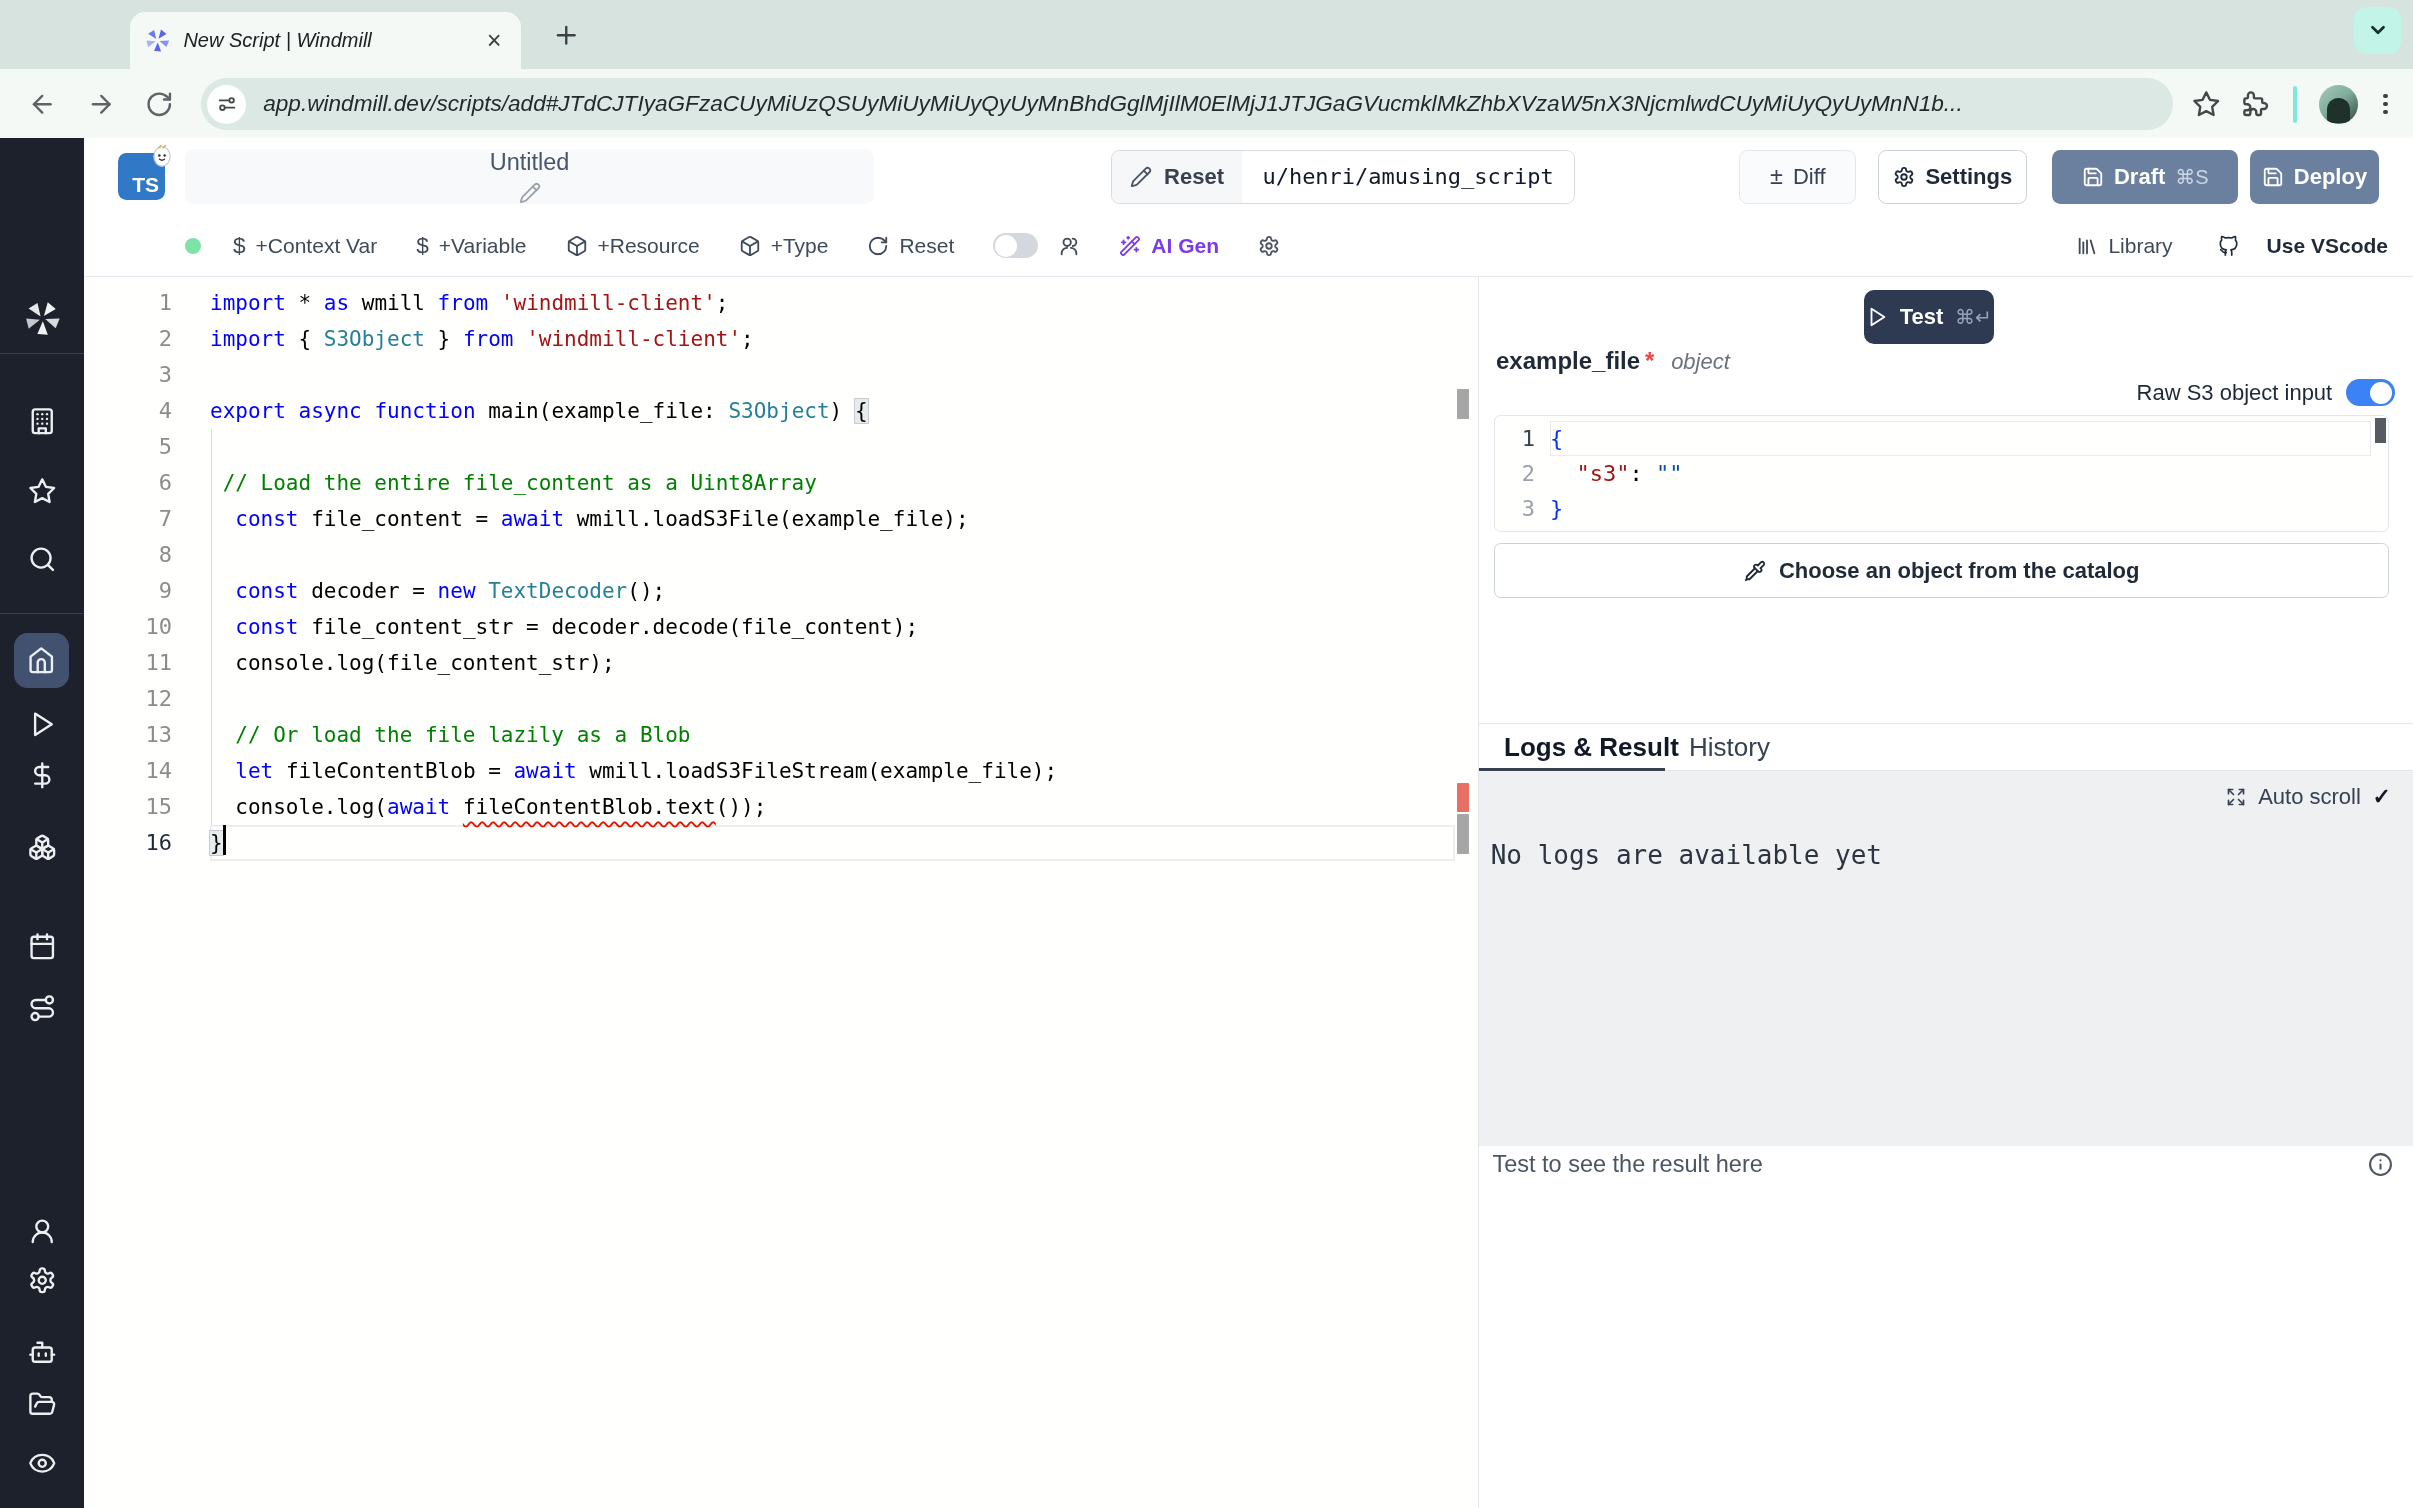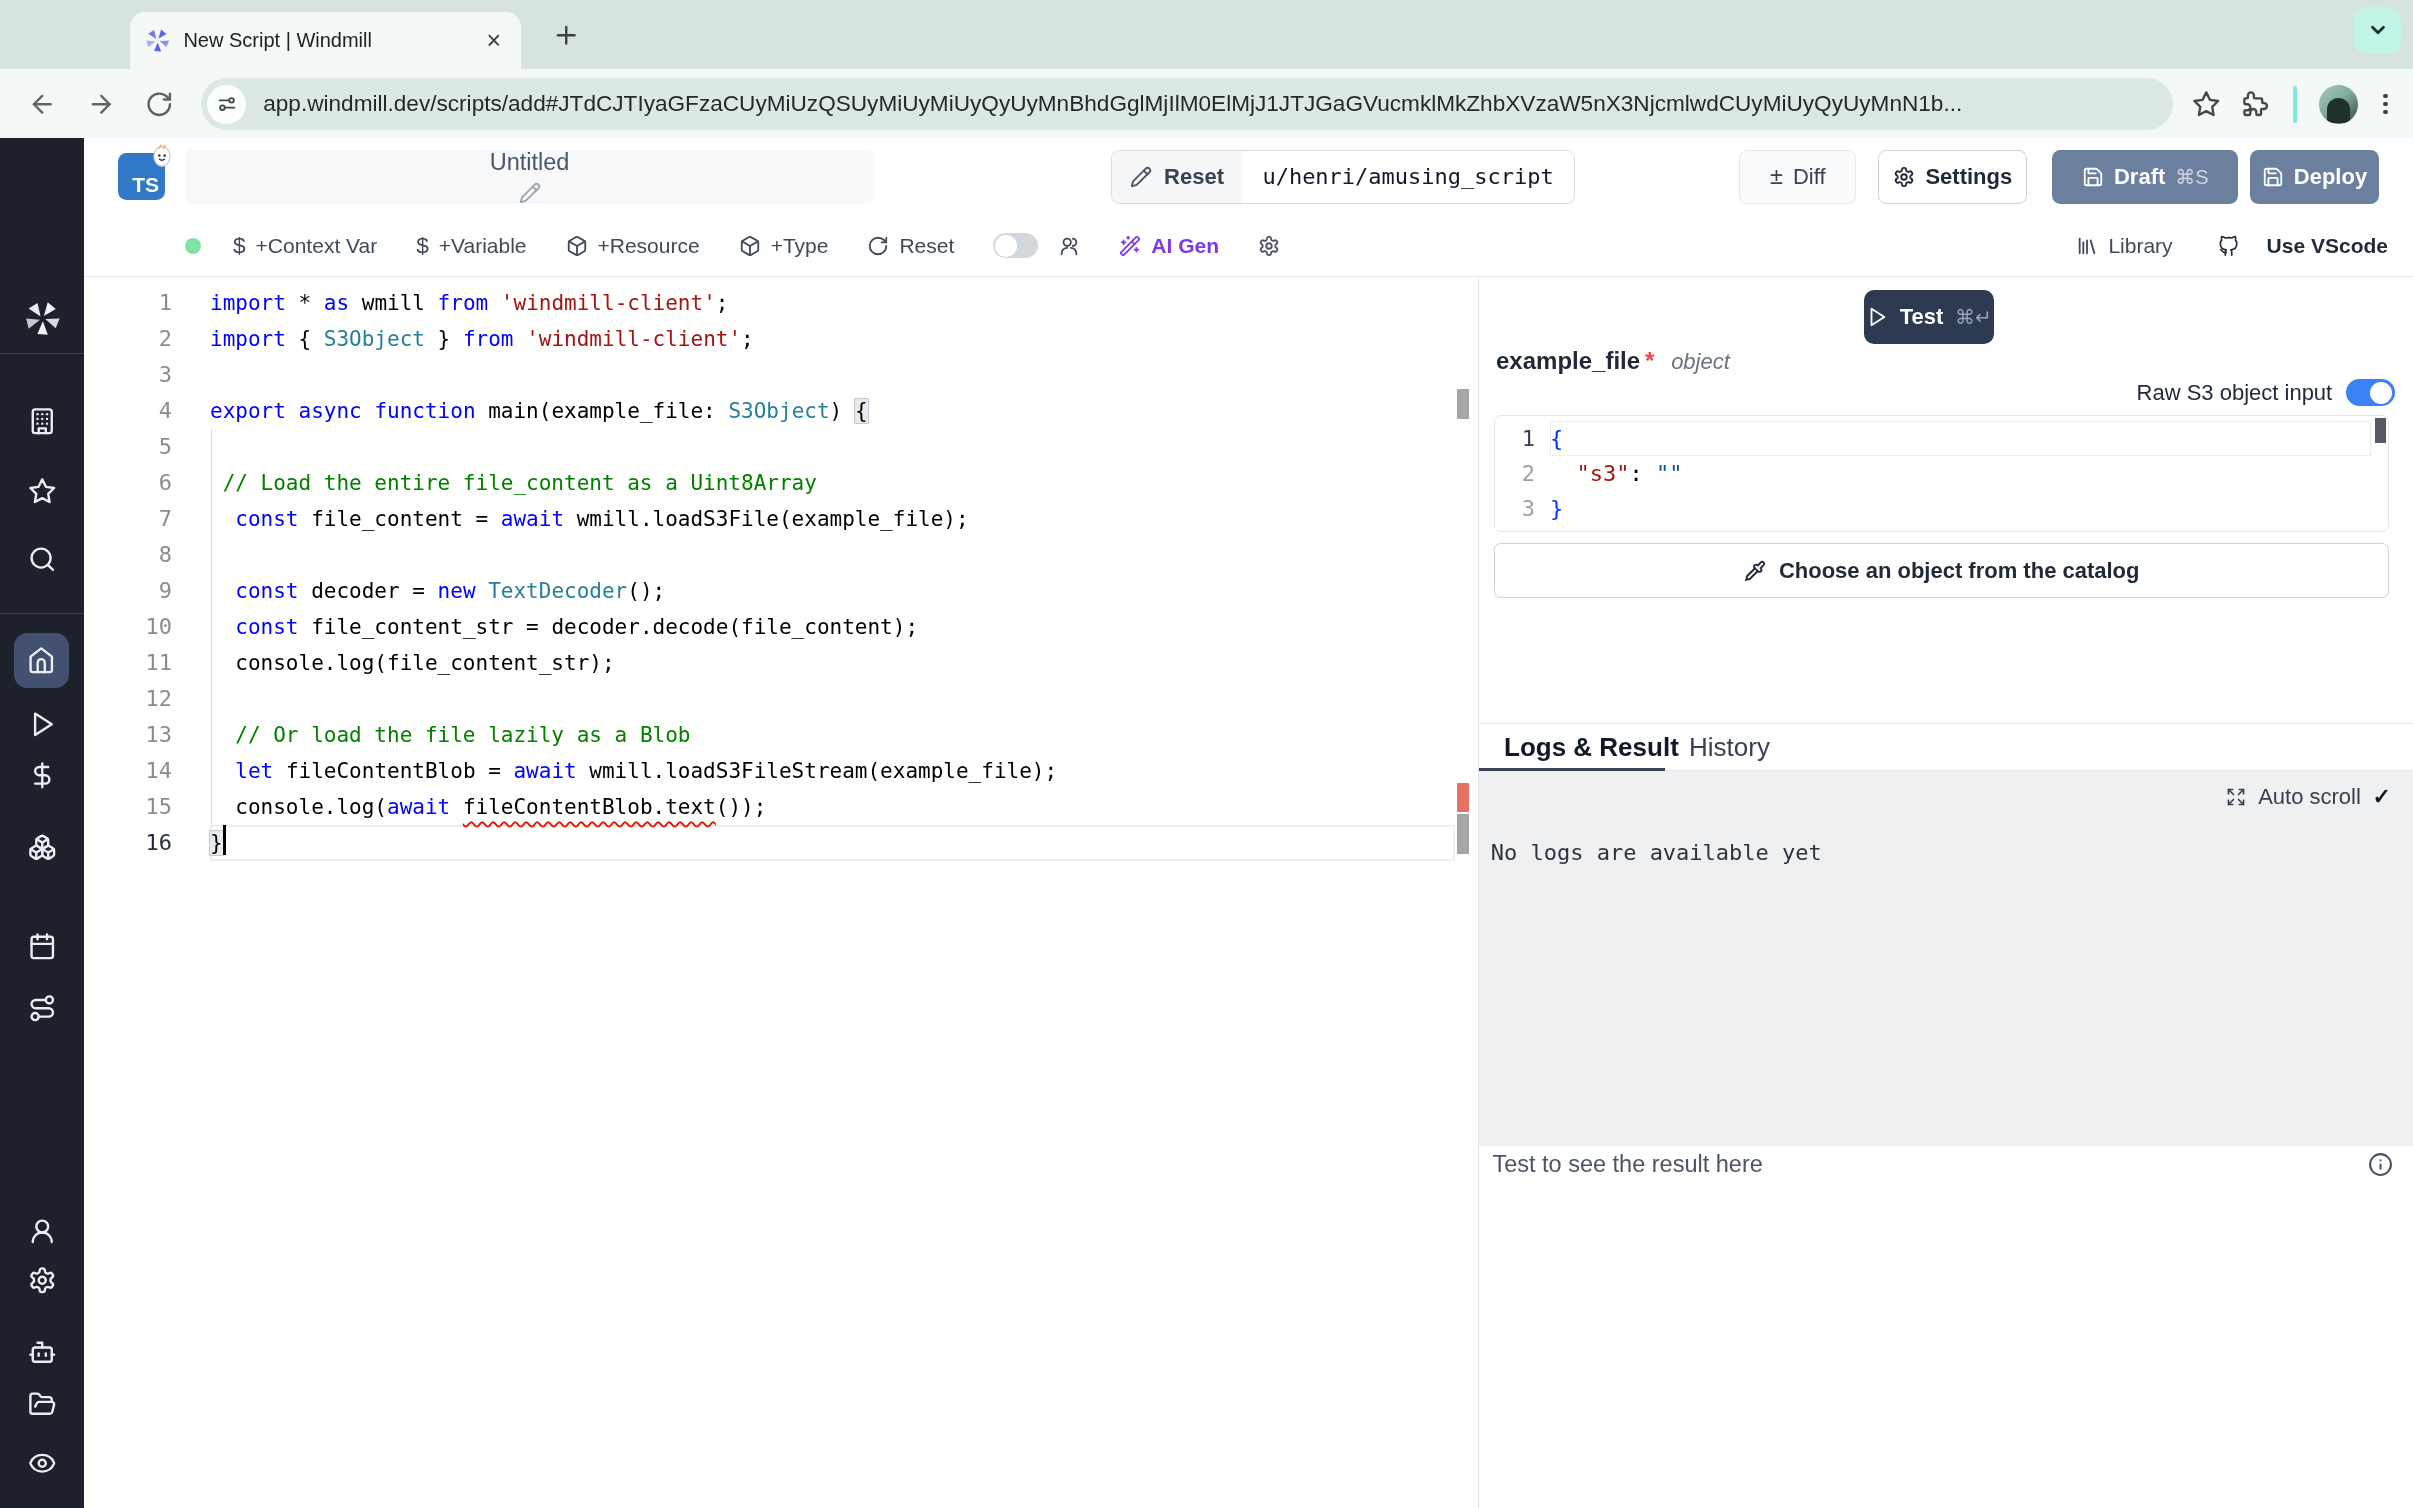--- a/index.html
+++ b/index.html
@@ -2,21 +2,21 @@
 <html style="font-size:13.4px"><head>
 <meta charset="utf-8">
 <style>
   * { margin:0; padding:0; box-sizing:border-box; }
   html,body { width:2413px; height:1508px; overflow:hidden; background:#fff;
     font-family:"Liberation Sans", sans-serif; }
   .abs { position:absolute; }
   .screen { position:relative; width:2413px; height:1508px; }
 
   
-  .chrome { position:absolute; top:0; left:0; width:2413px; height:138px; background:#d6e3de; }
+  .chrome { position:absolute; top:0; left:0; width:2413px; height:138px; background:#d6e3de;font-style:italic; }
   .tabstrip { position:absolute; top:0; left:0; right:0; height:69px; }
   .tab { position:absolute; left:130px; top:11.7px; width:391px; height:57px;
     background:#f4f9f6; border-radius:15px 15px 0 0; display:flex; align-items:center; padding:0 15px; }
   .tab-title { flex:1; font-size:20px; color:#202124; white-space:nowrap; overflow:hidden; text-overflow:ellipsis; margin-left:13.4px; }
   .tab-close { font-size:25px; color:#3c4043; line-height:1; padding:0 5px; }
   .newtab { position:absolute; left:549px; top:18.4px; width:34px; height:34px; display:flex; align-items:center; justify-content:center; color:#3c4043; }
   .tab-chevron { position:absolute; right:11.7px; top:6.7px; width:47px; height:47px; border-radius:12.6px;
     background:#c2f4e8; display:flex; align-items:center; justify-content:center; }
   .navbar { position:absolute; top:69px; left:0; right:0; height:70px; background:#f4f9f6;
     display:flex; align-items:center; padding:0 22px 0 25px; }
@@ -132,21 +132,21 @@
   .tabs-row { position:absolute; left:0; right:0; top:447px; height:47px; border-bottom:0.8px solid #e5e7eb; }
   .ptab { position:absolute; top:0; height:47px; display:flex; align-items:center; font-size:26px; }
   .ptab-active { left:25px; color:#111827; font-weight:bold; }
   .ptab-idle { left:210px; color:#374151; }
   .tab-underline { position:absolute; left:0; top:44px; width:186px; height:4.2px; background:#394150; }
   .logs-area { position:absolute; left:0; right:0; top:494px; height:375px; background:#eef0f2; }
   .autoscroll { position:absolute; right:22px; top:13.4px; display:flex; align-items:center; gap:11.7px;
     font-size:22px; color:#374151; }
   .check { font-size:22px; color:#111827; font-weight:bold; }
   .nologs { position:absolute; left:11.7px; top:69px; font-family:"DejaVu Sans Mono", monospace;
-    font-size:22px; color:#2b3440; }
+    font-size:26px; color:#2b3440; }
   .result-row { position:absolute; left:13.4px; right:20px; top:874px; display:flex; align-items:center; }
   .result-text { flex:1; font-size:23.5px; color:#4b5563; }
 </style>
 </head>
 <body>
 
 <svg width="0" height="0" style="position:absolute">
   <defs>
     <path id="wm-blade" d="M12.9 10.4 L15.4 1.4 L20.6 5.8 Z"></path>
   </defs>

